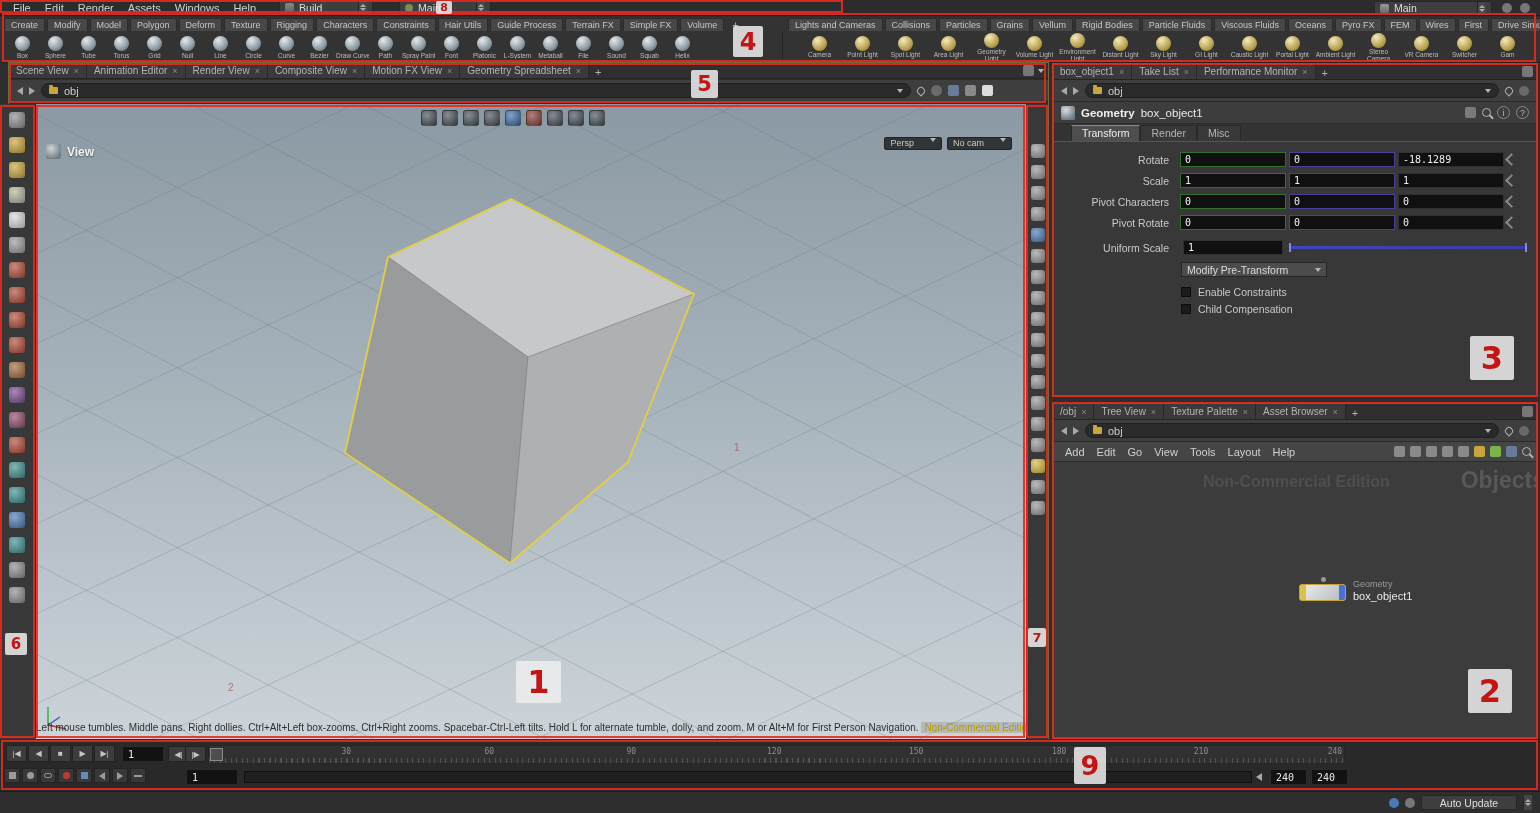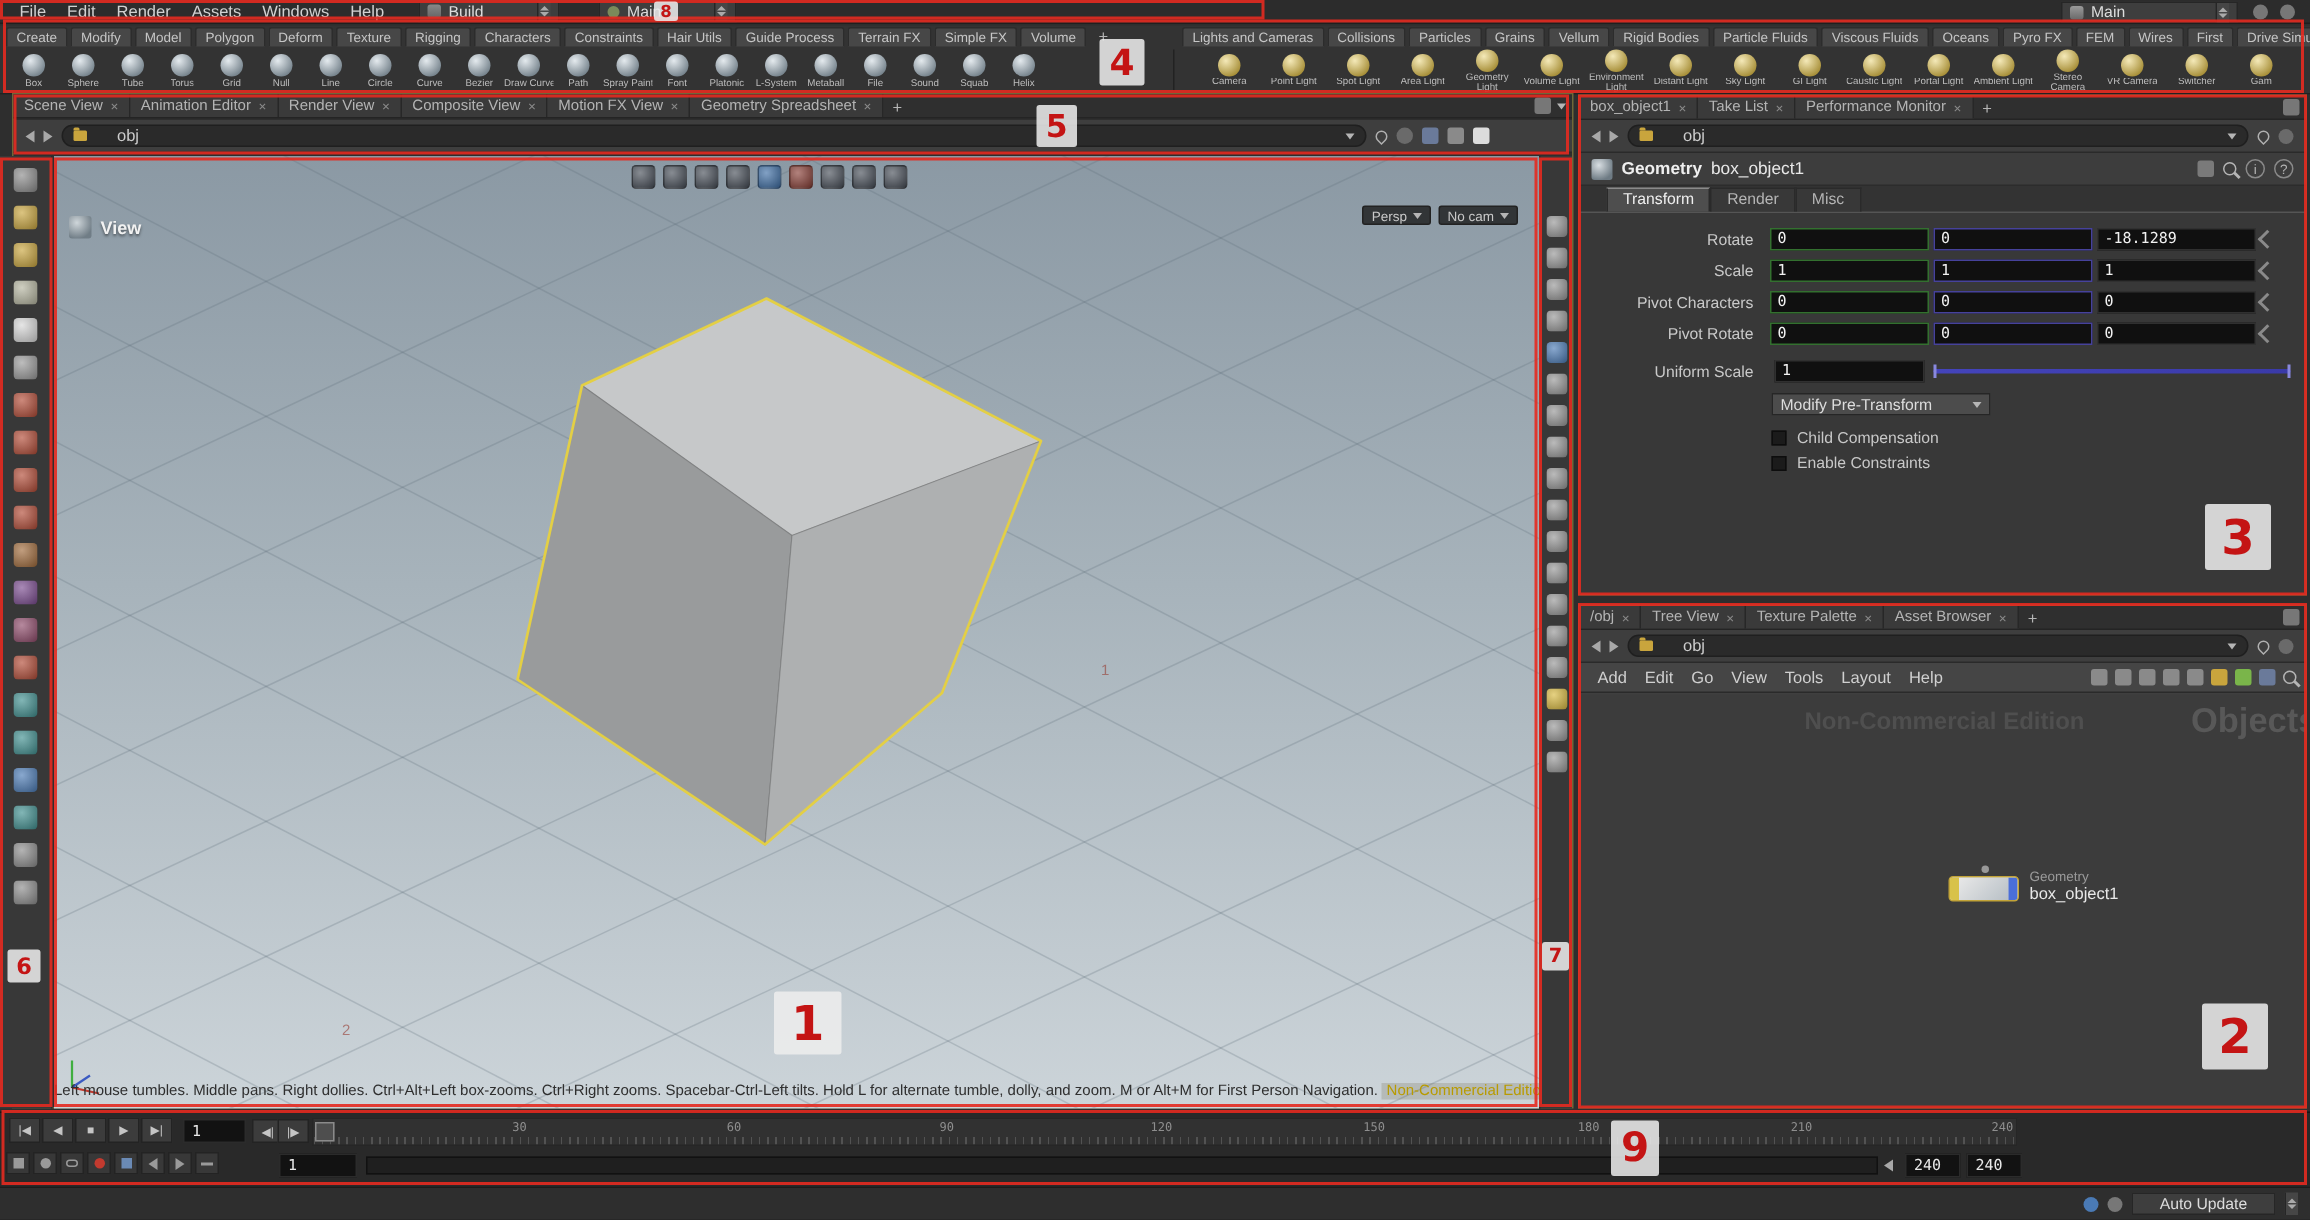--- a/index.html
+++ b/index.html
@@ -26,32 +26,32 @@
   
   .tabbar{background:#2f2f2f;border-bottom:1px solid #242424;display:flex;align-items:flex-end;height:16px}
   .ptab{height:15px;display:flex;align-items:center;gap:5px;padding:0 7px;background:#3a3a3a;border-right:1px solid #272727;color:#b4b4b4;font-size:10px;white-space:nowrap;flex:none}
   .tabbar span.ptab:first-of-type{background:#525252;color:#ececec}
   .ptab .x{color:#8a8a8a;font-size:9px}
   .plusbtn{background:none;border:none;color:#b5b5b5;font-size:11px;padding:0 6px;order:99}
   
   .pathbar{background:#3e3e3e;border-bottom:1px solid #2a2a2a;display:flex;align-items:center;height:22px;gap:6px;padding:0 8px}
   .triL{width:0;height:0;border-top:4.5px solid transparent;border-bottom:4.5px solid transparent;border-right:6.5px solid #a8a8a8}
   .triR{width:0;height:0;border-top:4.5px solid transparent;border-bottom:4.5px solid transparent;border-left:6.5px solid #a8a8a8}
-  .crumb{background:#2a2a2a;border:1px solid #1f1f1f;border-radius:8px;height:15px;display:flex;align-items:center;gap:20px;padding:0 7px;flex:1}
+  .crumb{background:#2a2a2a;border:1px solid #1f1f1f;border-radius:8px;height:15px;display:flex;align-items:center;gap:6px;padding:0 7px;flex:1}
   .folder{width:9px;height:7px;background:#c9a53d;border-radius:1px;position:relative;flex:none}
   .folder:before{content:"";position:absolute;top:-2px;left:0;width:4px;height:2px;background:#c9a53d;border-radius:1px 1px 0 0}
   .pin{width:8px;height:8px;border:1.5px solid #b0b0b0;border-radius:50% 50% 50% 0;transform:rotate(-45deg);flex:none}
   .mag{width:9px;height:9px;border:1.5px solid #b5b5b5;border-radius:50%;position:relative;flex:none}
   .mag:after{content:"";position:absolute;width:5px;height:1.5px;background:#b5b5b5;transform:rotate(45deg);right:-4px;bottom:-1px}
   
   .vcol{display:flex;flex-direction:column;align-items:center;gap:9px;padding-top:8px}
   .vicon{width:16px;height:16px;border-radius:3px;flex:none}
   
   #viewport{background:linear-gradient(180deg,#8b99a4 0%,#a7b3bb 45%,#ccd4d9 100%)}
-  .pill{background:rgba(42,44,46,.92);border:1px solid #222;border-radius:2px;color:#c9c9c9;font-size:9px;height:13px;display:flex;align-items:center;gap:4px;padding:0 5px}
+  .pill{background:rgba(42,44,46,.92);border:1px solid #222;border-radius:2px;color:#c9c9c9;font-size:9px;height:13px;display:flex;gap:16px;padding:0 5px}
   .vtbicon{width:16px;height:16px;border-radius:3px;flex:none;border:1px solid rgba(0,0,0,.25)}
   
   .plabel{font-size:10.5px;color:#c9c9c9;text-align:right;flex:none}
   .pfield{height:15px;background:#101010;border:1px solid #303030;color:#f2f2f2;font-family:"DejaVu Sans Mono",monospace;font-size:10px;display:flex;align-items:center;padding:0 4px;overflow:hidden;white-space:nowrap}
   .prow span.pfield:nth-of-type(1){border-color:#8a3430}
   .prow span.pfield:nth-of-type(2){border-color:#33702f}
   .prow span.pfield:nth-of-type(3){border-color:#46429b}
   .mtab{height:16px;padding:0 10px;display:flex;align-items:center;font-size:10.5px;background:#383838;color:#b5b5b5;border:1px solid #2a2a2a;border-bottom:none;flex:none}
   .modetabs span.mtab:first-of-type{background:#4e4e4e;color:#efefef;border-top:1px solid #8a8a8a}
   .cb{width:10px;height:10px;background:#1b1b1b;border:1px solid #0d0d0d;flex:none}
@@ -632,26 +632,26 @@
         <span class="dd" style="margin-left:128px;width:146px;height:15px;background:#4c4c4c">
           <span style="flex:1">Modify Pre-Transform</span>
           <span class="car"></span>
         </span>
       </div>
       <div style="margin-top:4px">
 
 
           <div class="flex" style="height:17px;gap:7px;padding-left:128px">
             <span class="cb"></span>
-            <span style="font-size:10.5px;color:#c8c8c8">Child Compensation</span>
+            <span style="font-size:10.5px;color:#c8c8c8">Enable Constraints</span>
           </div>
 
           <div class="flex" style="height:17px;gap:7px;padding-left:128px">
             <span class="cb"></span>
-            <span style="font-size:10.5px;color:#c8c8c8">Enable Constraints</span>
+            <span style="font-size:10.5px;color:#c8c8c8">Child Compensation</span>
           </div>
         </div>
     </div>
   </div>
 
   <div class="abs" style="left:1052px;top:403px;width:486px;height:336px;background:#3f3f3f;border:1px solid #6f6838">
     <div class="tabbar">
 
       <button class="plusbtn">+</button>
       <span class="abs flex" style="right:4px;top:2px;gap:4px">

